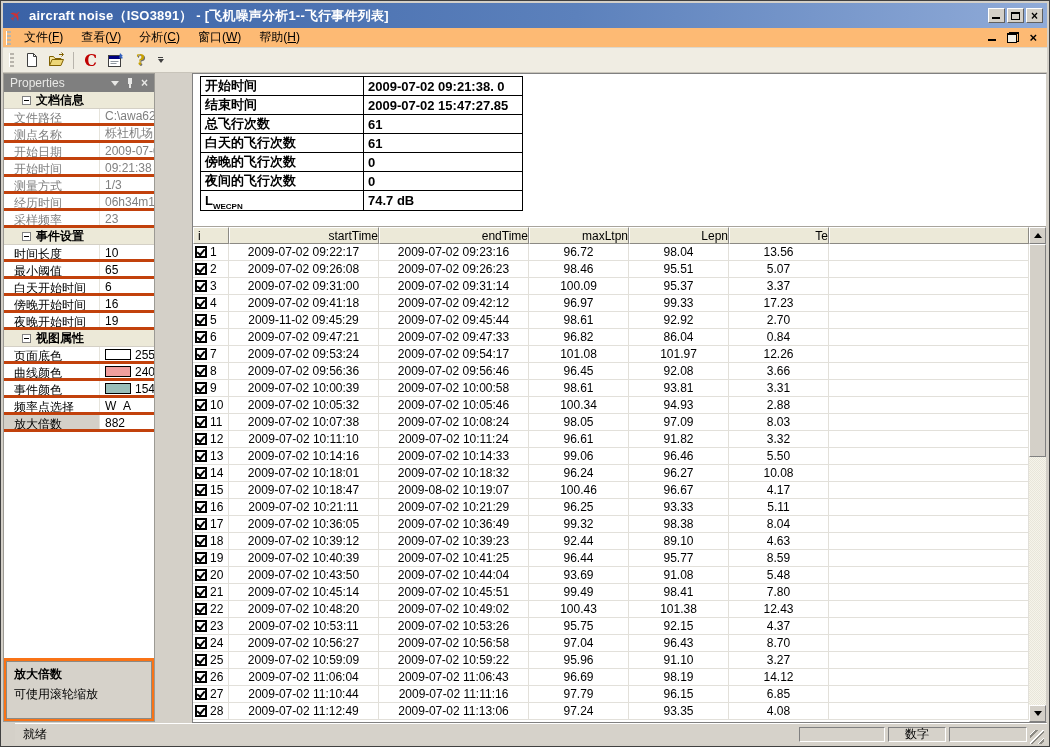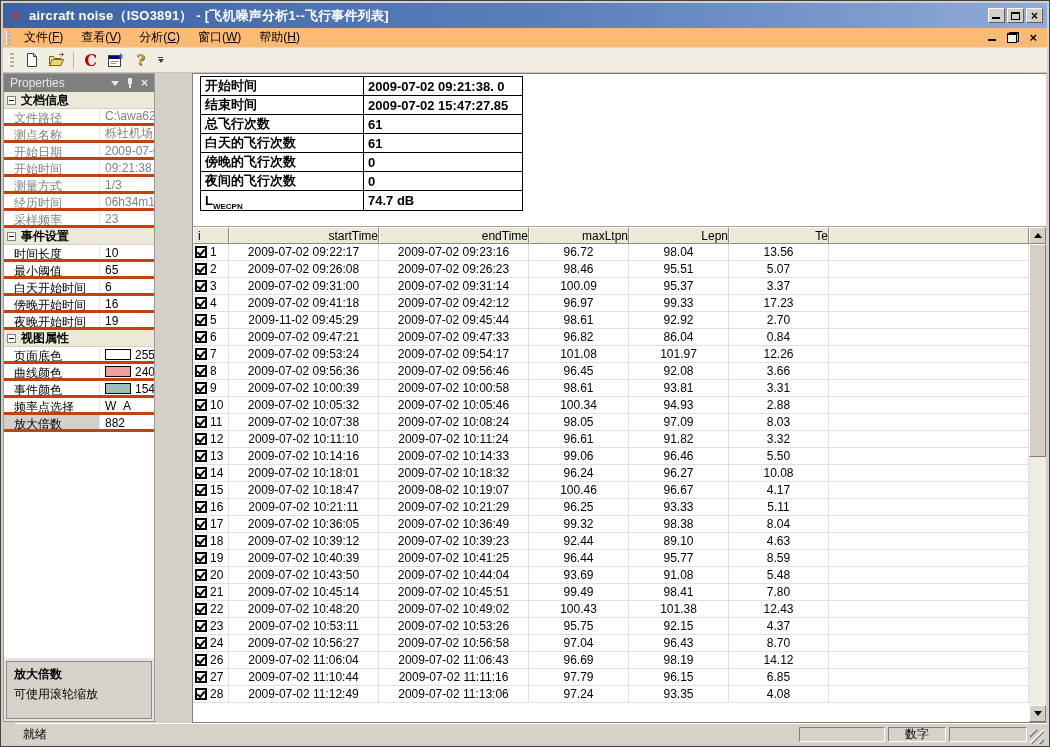--- a/index.html
+++ b/index.html
@@ -36,30 +36,30 @@
   .c-letter{color:#C00000;font-family:"DejaVu Serif","Liberation Serif",serif;font-weight:bold;font-size:16px}
   .q-letter{color:#C8A000;font-family:"DejaVu Serif","Liberation Serif",serif;font-weight:bold;font-size:15px;text-shadow:1px 1px 0 #707070}
   .tdrop{width:13px;height:20px;display:flex;flex-direction:column;align-items:center;justify-content:center;gap:1px}
   .tdrop .bar{width:5px;height:1px;background:#404040}
   .tdrop .tri{width:0;height:0;border-left:3px solid transparent;border-right:3px solid transparent;border-top:4px solid #404040}
 
   
   .main{position:absolute;left:2px;top:72px;right:2px;bottom:23px}
 
   
-  .props{position:absolute;left:0;top:0;width:152px;bottom:1px;background:#e5e5e5;border:1px solid #9C9A94;display:flex;flex-direction:column}
+  .props{position:absolute;left:0;top:0;width:152px;bottom:1px;background:#f97316;border:1px solid #9C9A94;display:flex;flex-direction:column}
   .props-header{height:18px;background:#7F7F7F;color:#E8E8E6;font-size:12px;display:flex;align-items:center;padding:0 6px;gap:7px}
   .ph-title{flex:1}
   .ph-arrow{width:0;height:0;border-left:4px solid transparent;border-right:4px solid transparent;border-top:5px solid #E8E8E6}
   .ph-pin{width:8px;height:11px;position:relative}
   .ph-pin::before{content:'';position:absolute;left:2px;top:0;width:4px;height:6px;background:#E8E8E6}
   .ph-pin::after{content:'';position:absolute;left:3px;top:6px;width:2px;height:4px;background:#E8E8E6}
   .ph-close{color:#E8E8E6;font-size:12px;font-weight:bold;line-height:10px}
   .prop-body{flex:1;background:#fff;overflow:hidden}
-  .prop-sec{display:flex;height:17px;background:#ECE9D8;font-weight:bold;font-size:12px;align-items:center;gap:5px;padding-left:3px;border-bottom:1px solid #D4D0C6}
+  .prop-sec{display:flex;height:17px;background:#ECE9D8;font-weight:bold;font-size:12px;align-items:center;gap:5px;padding-left:18px;border-bottom:1px solid #D4D0C6}
   .box-minus{width:9px;height:9px;border:1px solid #808080;background:#fff;position:relative;flex:0 0 auto}
   .box-minus::after{content:'';position:absolute;left:1px;top:3px;width:5px;height:1px;background:#000}
   .prop-row{display:flex;height:17px;font-size:12px;align-items:stretch;border-bottom:3px solid #c2410c}
   .p-label{width:96px;padding:1px 0 0 10px;border-right:1px solid #E6E4DC;overflow:hidden;white-space:nowrap}
   .p-val{flex:1;padding:1px 0 0 5px;display:flex;align-items:center;gap:4px;overflow:hidden;white-space:nowrap}
   .prop-row.muted .p-label,.prop-row.muted .p-val{color:#7F7F7F}
   .prop-row.sel .p-label{background:#D4D0C8}
   .swatch{width:26px;height:11px;border:1px solid #000;flex:0 0 auto}
   .prop-desc{height:58px;margin:3px 2px 2px 2px;border:1px solid #8C8A84;padding:4px 7px;font-size:12px;background:#D6D2CA}
   .prop-desc .d-title{font-weight:bold;margin-bottom:3px}
@@ -691,20 +691,32 @@
     <div class="ecell c1 f0">2009-07-02 10:56:27</div>
     <div class="ecell c2 f1">2009-07-02 10:56:58</div>
     <div class="ecell c3 f2">97.04</div>
     <div class="ecell c4 f3">96.43</div>
     <div class="ecell c5 f4">8.70</div>
     <div class="ecell c6"></div>
   </div>
           <div class="ev-row">
     <div class="ecell c0">
               <span class="cb"></span>
+              <span class="e-num">25</span>
+            </div>
+    <div class="ecell c1 f0">2009-07-02 10:59:09</div>
+    <div class="ecell c2 f1">2009-07-02 10:59:22</div>
+    <div class="ecell c3 f2">95.96</div>
+    <div class="ecell c4 f3">91.10</div>
+    <div class="ecell c5 f4">3.27</div>
+    <div class="ecell c6"></div>
+  </div>
+          <div class="ev-row">
+    <div class="ecell c0">
+              <span class="cb"></span>
               <span class="e-num">26</span>
             </div>
     <div class="ecell c1 f0">2009-07-02 11:06:04</div>
     <div class="ecell c2 f1">2009-07-02 11:06:43</div>
     <div class="ecell c3 f2">96.69</div>
     <div class="ecell c4 f3">98.19</div>
     <div class="ecell c5 f4">14.12</div>
     <div class="ecell c6"></div>
   </div>
           <div class="ev-row">

